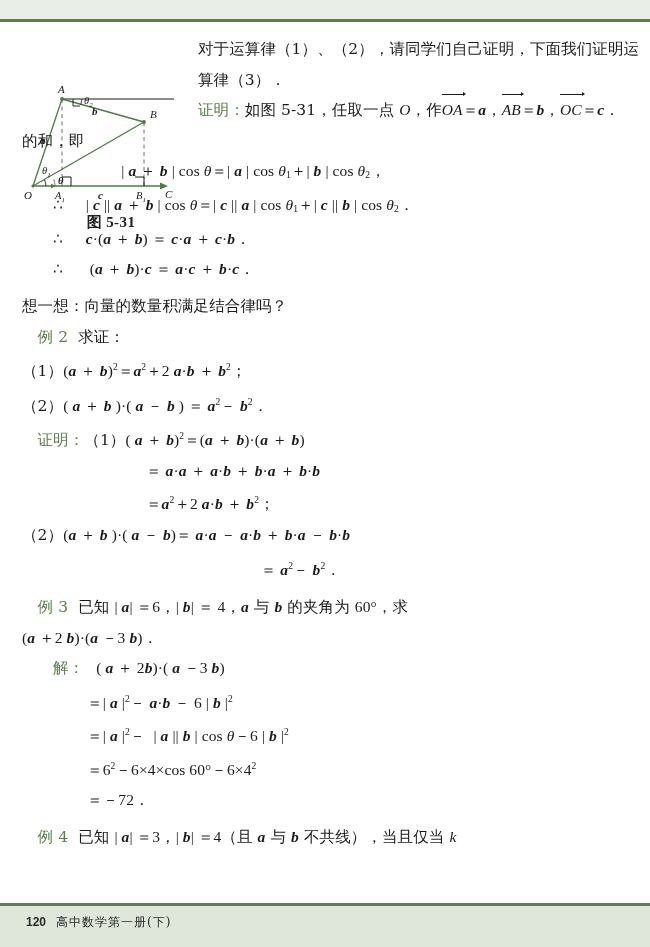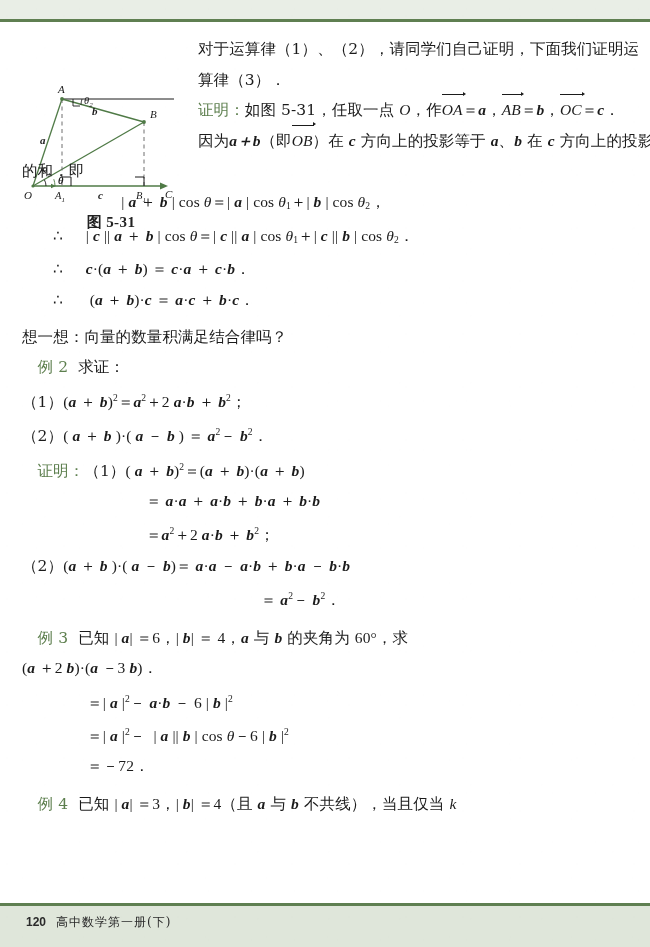--- a/index.html
+++ b/index.html
@@ -150,23 +150,20 @@
       <span class="cn">对于运算律（1）、（2），请同学们自己证明，下面我们证明运</span>
     </div>
     <div class="ln ind-right">
       <span class="cn">算律（3）．</span>
     </div>
 
     <div class="ln ind-right">
       <span class="grn">证明：</span><span class="cn">如图 5-31，任取一点 </span><span class="it">O</span><span class="cn">，作</span><span class="it ov ovarrow">OA</span><span class="rm">＝</span><span class="vec">a</span><span class="cn">，</span><span class="it ov ovarrow">AB</span><span class="rm">＝</span><span class="vec">b</span><span class="cn">，</span><span class="it ov ovarrow">OC</span><span class="rm">＝</span><span class="vec">c</span><span class="cn">．</span>
     </div>
 
-    <div class="ln ind-right">
-      <span class="cn">因为</span><span class="vec">a＋b</span><span class="cn">（即</span><span class="it ov ovarrow">OB</span><span class="cn">）在 </span><span class="vec">c</span><span class="cn"> 方向上的投影等于 </span><span class="vec">a</span><span class="cn">、</span><span class="vec">b</span><span class="cn"> 在 </span><span class="vec">c</span><span class="cn"> 方向上的投影</span>
-    </div>
 
     <div class="ln">
       <span class="cn">的和，即</span>
     </div>
 
     <div class="ln center-ish">
       <span class="rm">| </span><span class="vec">a</span><span class="rm"> ＋ </span><span class="vec">b</span><span class="rm"> | cos </span><span class="it">θ</span><span class="rm">＝| </span><span class="vec">a</span><span class="rm"> | cos </span><span class="it">θ<sub class="sm">1</sub></span><span class="rm">＋| </span><span class="vec">b</span><span class="rm"> | cos </span><span class="it">θ<sub class="sm">2</sub></span><span class="cn">，</span>
     </div>
 
     <div class="ln pad-2em">
@@ -218,30 +215,36 @@
     </div>
 
     <div class="ln pad-1em" style="padding-top:7px">
       <span class="grn">例 3</span><span class="cn">&nbsp;&nbsp;已知 </span><span class="rm">| </span><span class="vec">a</span><span class="rm">| ＝6</span><span class="cn">，</span><span class="rm">| </span><span class="vec">b</span><span class="rm">| ＝ 4</span><span class="cn">，</span><span class="vec">a</span><span class="cn"> 与 </span><span class="vec">b</span><span class="cn"> 的夹角为 </span><span class="rm">60°</span><span class="cn">，求</span>
     </div>
 
     <div class="ln">
       <span class="rm">(</span><span class="vec">a</span><span class="rm"> ＋2 </span><span class="vec">b</span><span class="rm">)·(</span><span class="vec">a</span><span class="rm"> －3 </span><span class="vec">b</span><span class="rm">)</span><span class="cn">．</span>
     </div>
 
+    <div class="ln pad-2em">
+      <span class="grn">解：</span><span class="rm">&nbsp;&nbsp;&nbsp;( </span><span class="vec">a</span><span class="rm"> ＋ 2</span><span class="vec">b</span><span class="rm">)·( </span><span class="vec">a</span><span class="rm"> －3 </span><span class="vec">b</span><span class="rm">)</span>
+    </div>
 
 
     <div class="ln pad-4em">
       <span class="rm">＝| </span><span class="vec">a</span><span class="rm"> |<sup class="sm">2</sup>－ </span><span class="vec">a</span><span class="rm">·</span><span class="vec">b</span><span class="rm"> － 6 | </span><span class="vec">b</span><span class="rm"> |<sup class="sm">2</sup></span>
     </div>
 
     <div class="ln pad-4em">
       <span class="rm">＝| </span><span class="vec">a</span><span class="rm"> |<sup class="sm">2</sup>－ &nbsp;| </span><span class="vec">a</span><span class="rm"> || </span><span class="vec">b</span><span class="rm"> | cos </span><span class="it">θ</span><span class="rm">－6 | </span><span class="vec">b</span><span class="rm"> |<sup class="sm">2</sup></span>
     </div>
 
+    <div class="ln pad-4em">
+      <span class="rm">＝6<sup class="sm">2</sup>－6×4×cos 60°－6×4<sup class="sm">2</sup></span>
+    </div>
 
     <div class="ln pad-4em">
       <span class="rm">＝－72</span><span class="cn">．</span>
     </div>
 
     <div class="ln pad-1em" style="padding-top:7px">
       <span class="grn">例 4</span><span class="cn">&nbsp;&nbsp;已知 </span><span class="rm">| </span><span class="vec">a</span><span class="rm">| ＝3</span><span class="cn">，</span><span class="rm">| </span><span class="vec">b</span><span class="rm">| ＝4</span><span class="cn">（且 </span><span class="vec">a</span><span class="cn"> 与 </span><span class="vec">b</span><span class="cn"> 不共线），当且仅当 </span><span class="it">k</span>
     </div>
 
 

